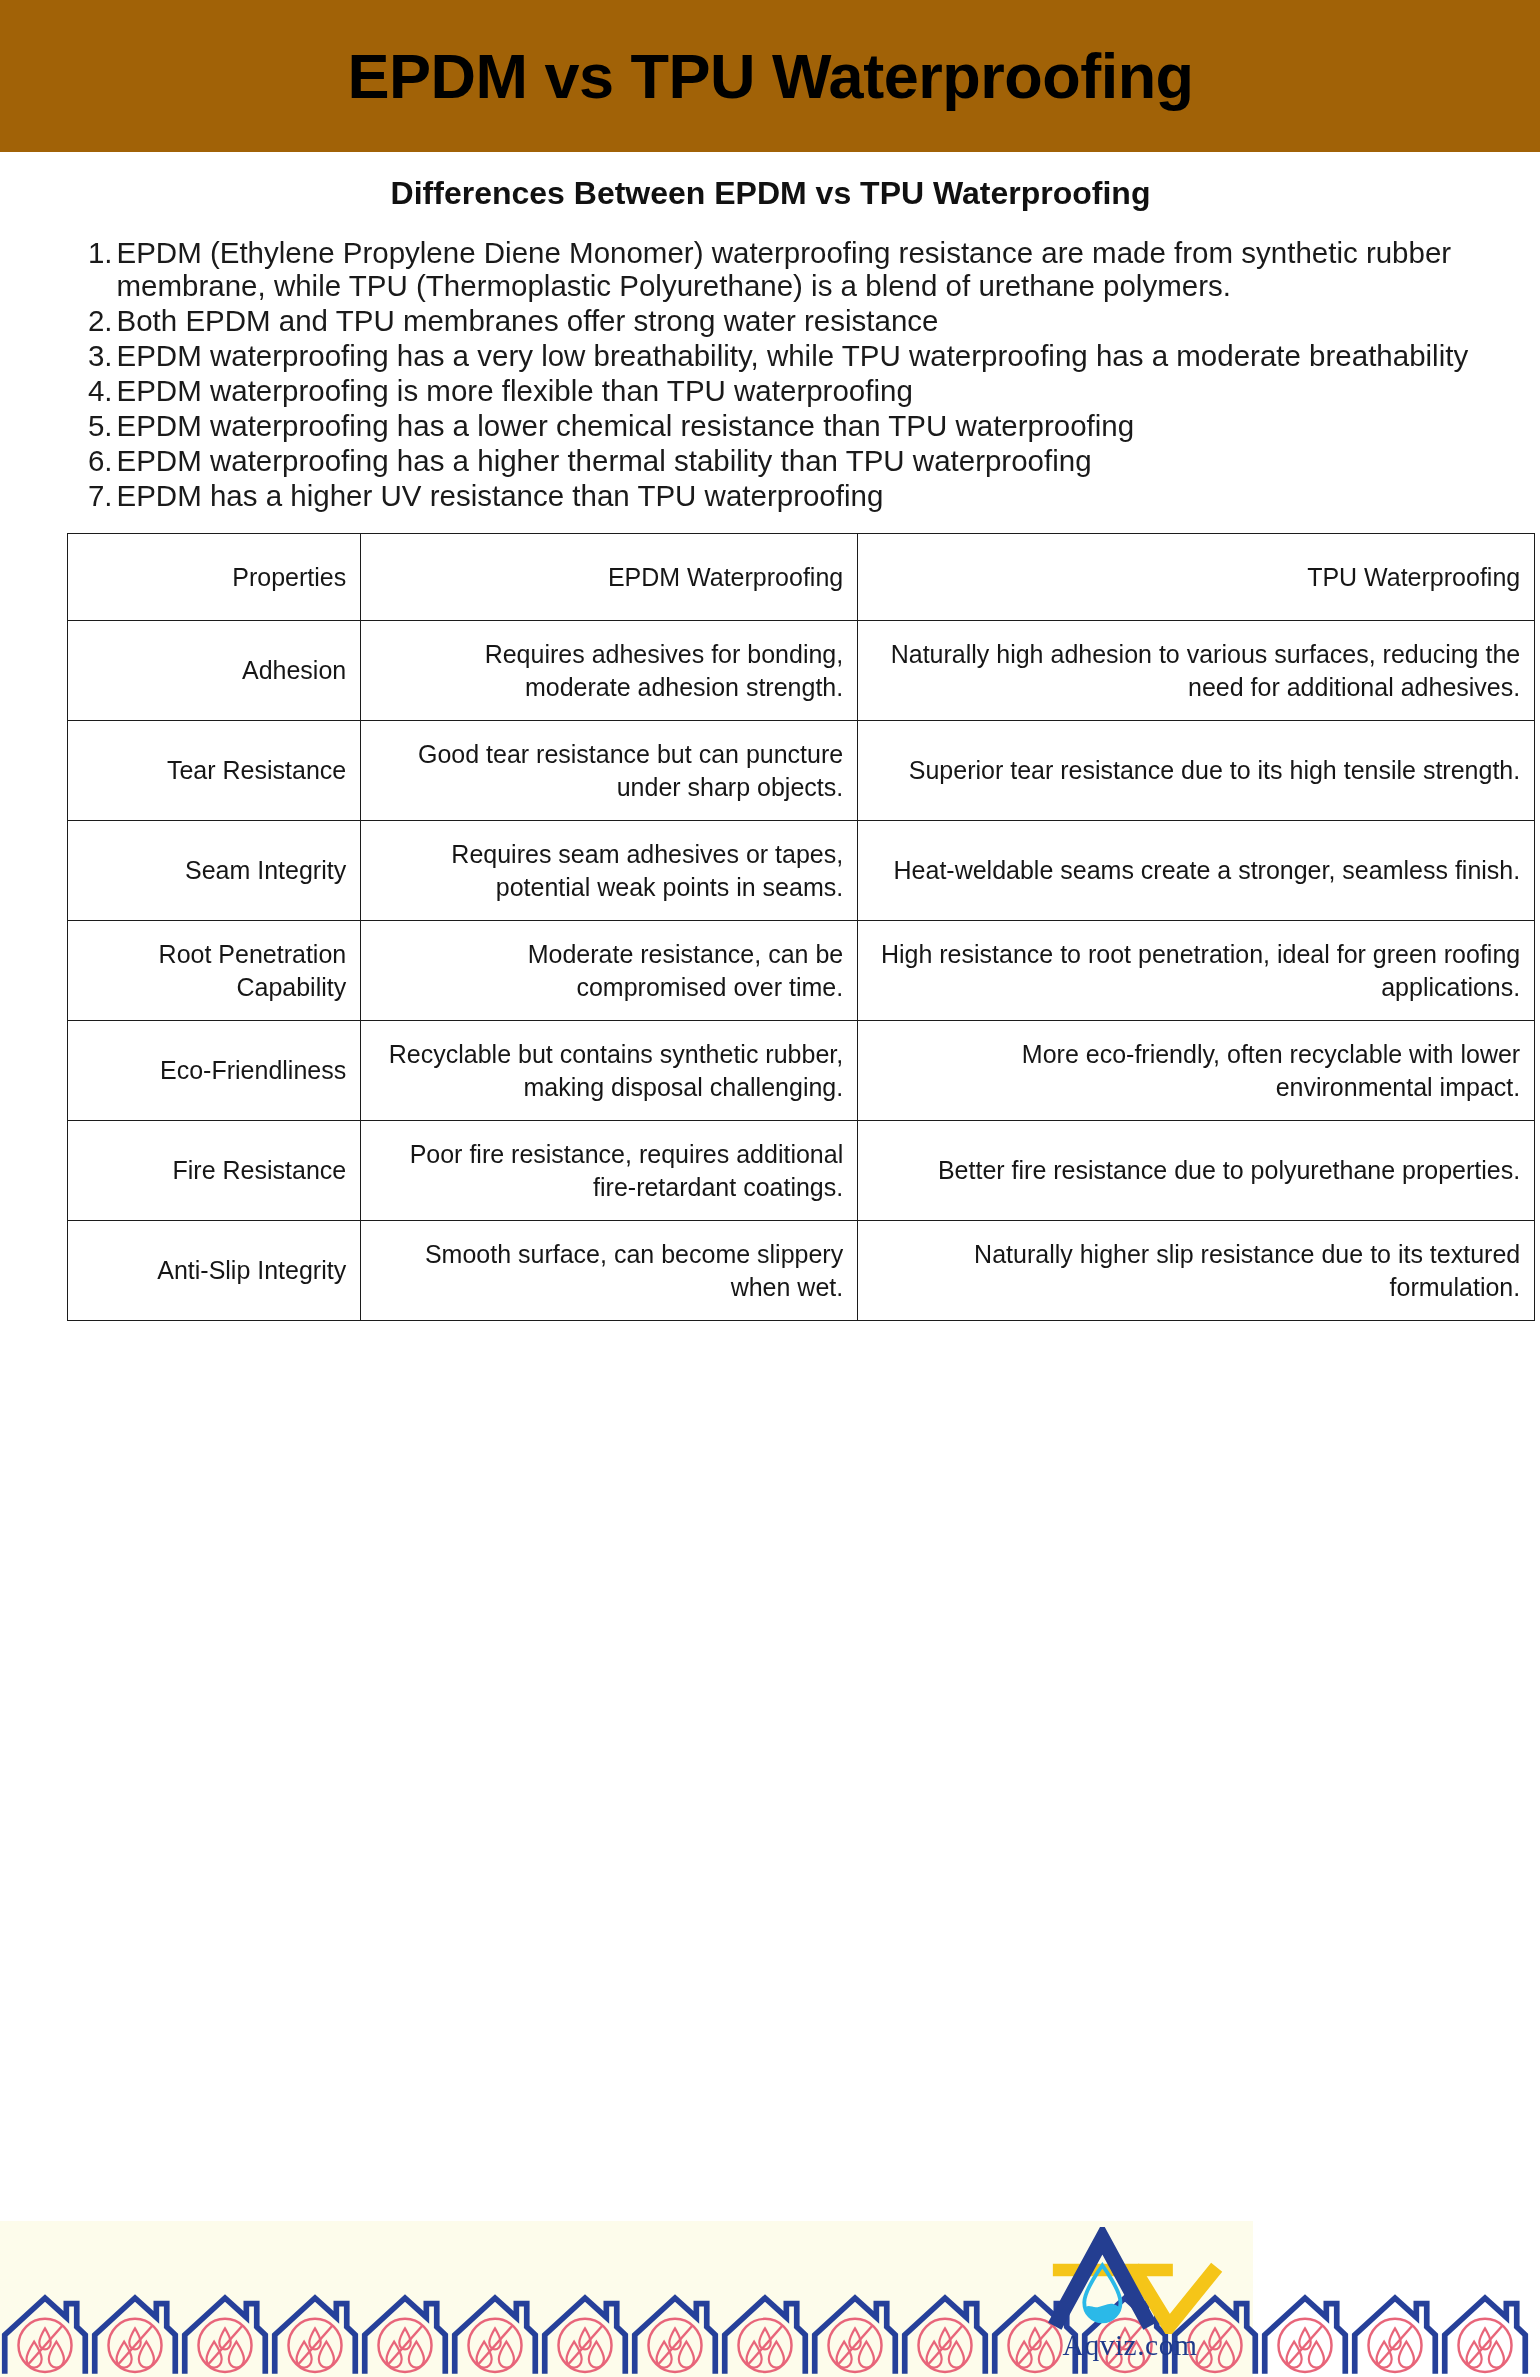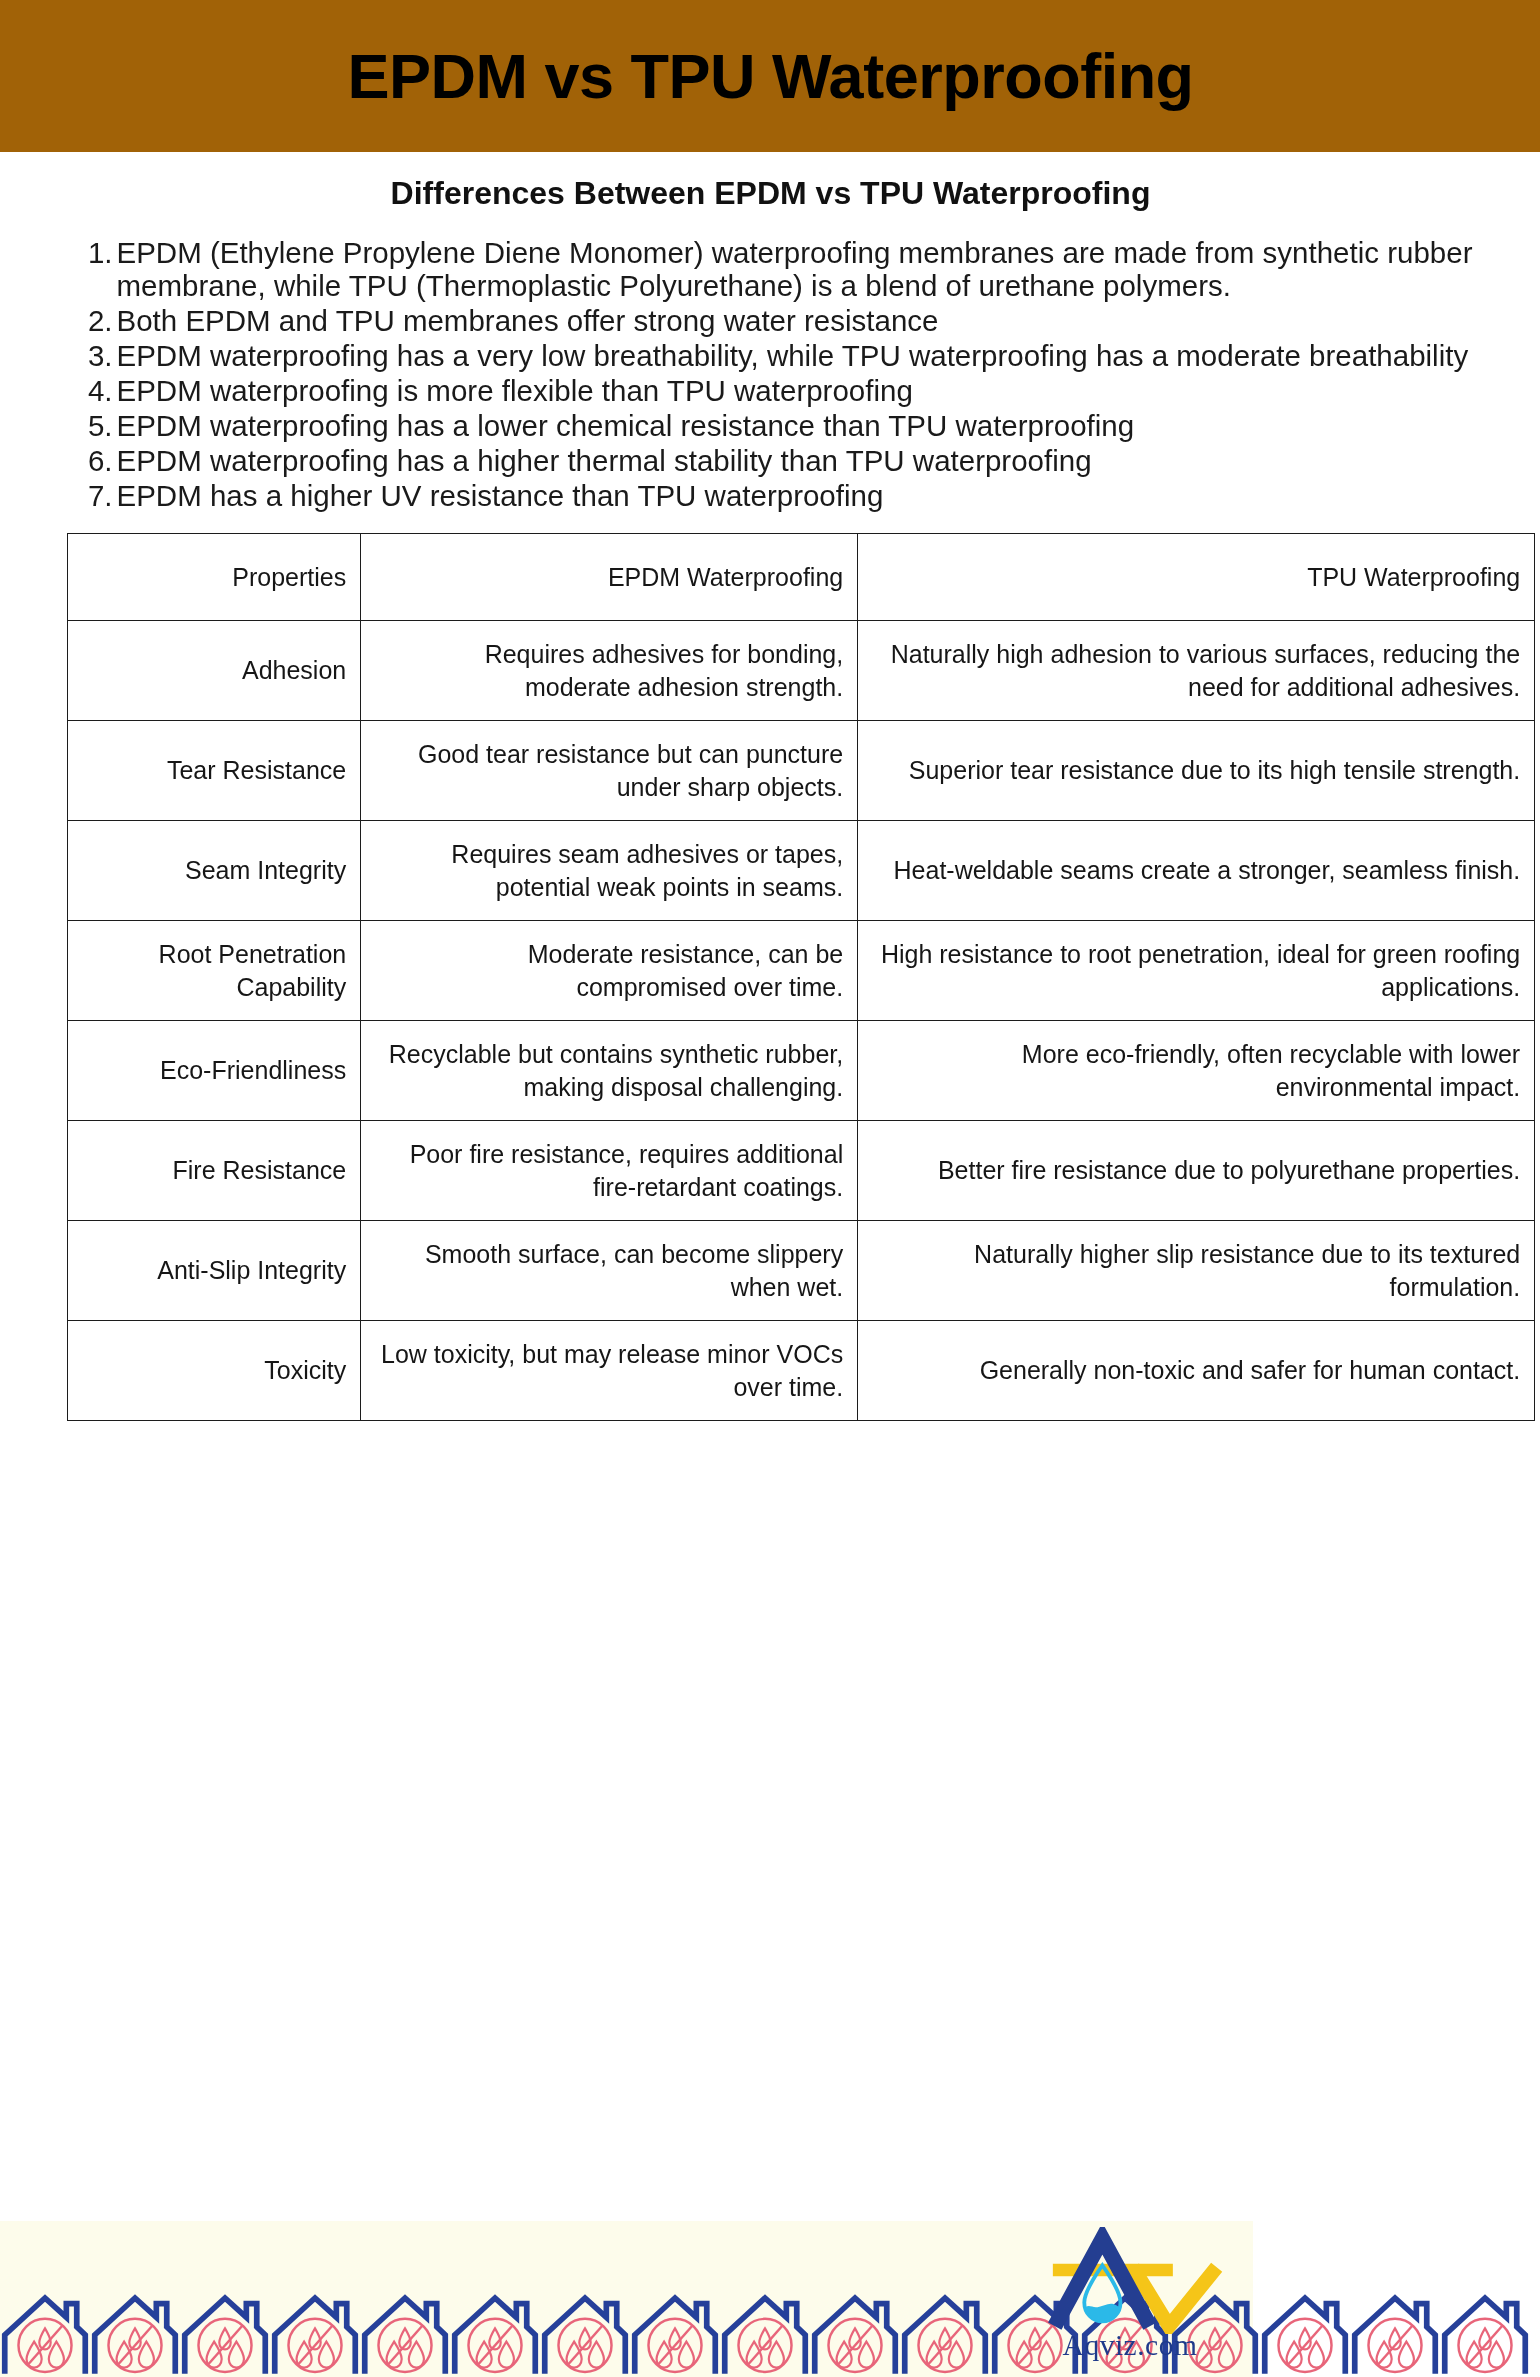--- a/index.html
+++ b/index.html
@@ -151,21 +151,21 @@
 
 <div class="banner">
   <div class="banner-title">EPDM vs TPU Waterproofing</div>
 </div>
 
 <div class="content">
 
   <div class="subtitle">Differences Between EPDM vs TPU Waterproofing</div>
 
   <ol class="diff-list" id="diff-list">
-      <li>EPDM (Ethylene Propylene Diene Monomer) waterproofing membranes are made from synthetic rubber membrane, while TPU (Thermoplastic Polyurethane) is a blend of urethane polymers.</li>
+      <li>EPDM (Ethylene Propylene Diene Monomer) waterproofing resistance are made from synthetic rubber membrane, while TPU (Thermoplastic Polyurethane) is a blend of urethane polymers.</li>
       <li>Both EPDM and TPU membranes offer strong water resistance</li>
       <li>EPDM waterproofing has a very low breathability, while TPU waterproofing has a moderate breathability</li>
       <li>EPDM waterproofing is more flexible than TPU waterproofing</li>
       <li>EPDM waterproofing has a lower chemical resistance than TPU waterproofing</li>
       <li>EPDM waterproofing has a higher thermal stability than TPU waterproofing</li>
       <li>EPDM has a higher UV resistance than TPU waterproofing</li>
     </ol>
 
   <div class="table-wrap">
     <table class="compare">
@@ -208,25 +208,20 @@
           <tr>
             <td>Fire Resistance</td>
             <td>Poor fire resistance, requires additional fire-retardant coatings.</td>
             <td>Better fire resistance due to polyurethane properties.</td>
           </tr>
           <tr>
             <td>Anti-Slip Integrity</td>
             <td>Smooth surface, can become slippery when wet.</td>
             <td>Naturally higher slip resistance due to its textured formulation.</td>
           </tr>
-          <tr>
-            <td>Toxicity</td>
-            <td>Low toxicity, but may release minor VOCs over time.</td>
-            <td>Generally non-toxic and safer for human contact.</td>
-          </tr>
         </tbody>
     </table>
   </div>
 
 </div>
 
 <div class="footer">
 
   <div class="house-strip" id="house-strip">
       <div class="house-icon"><svg width="90" height="88" viewBox="0 0 95 92">

